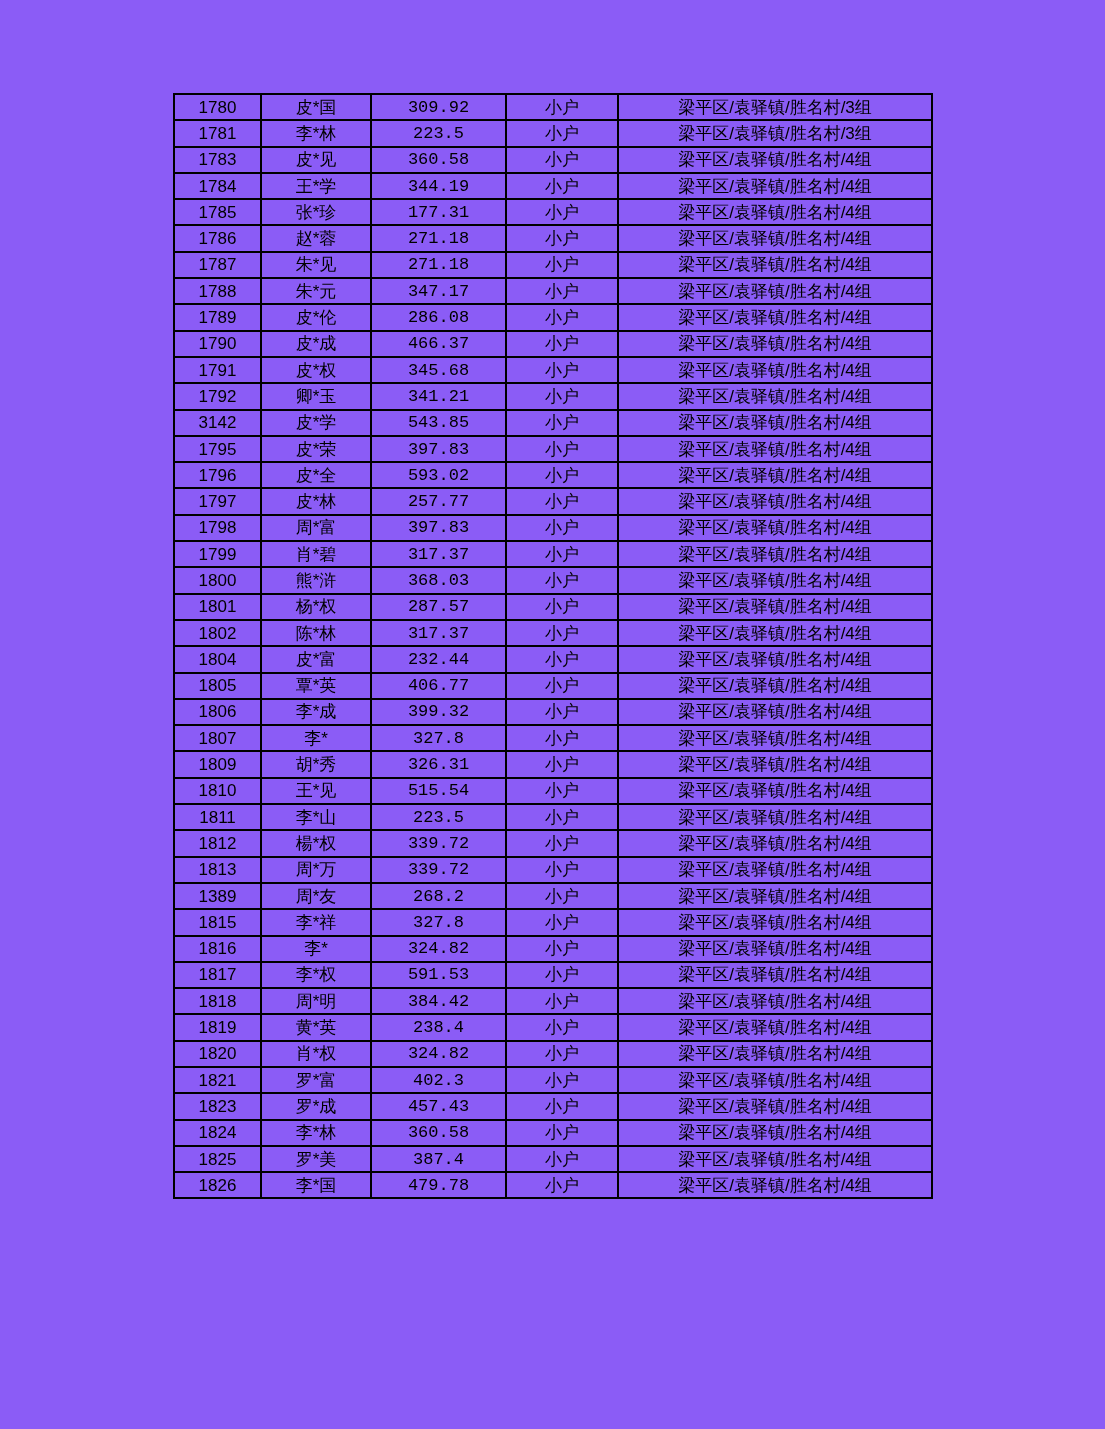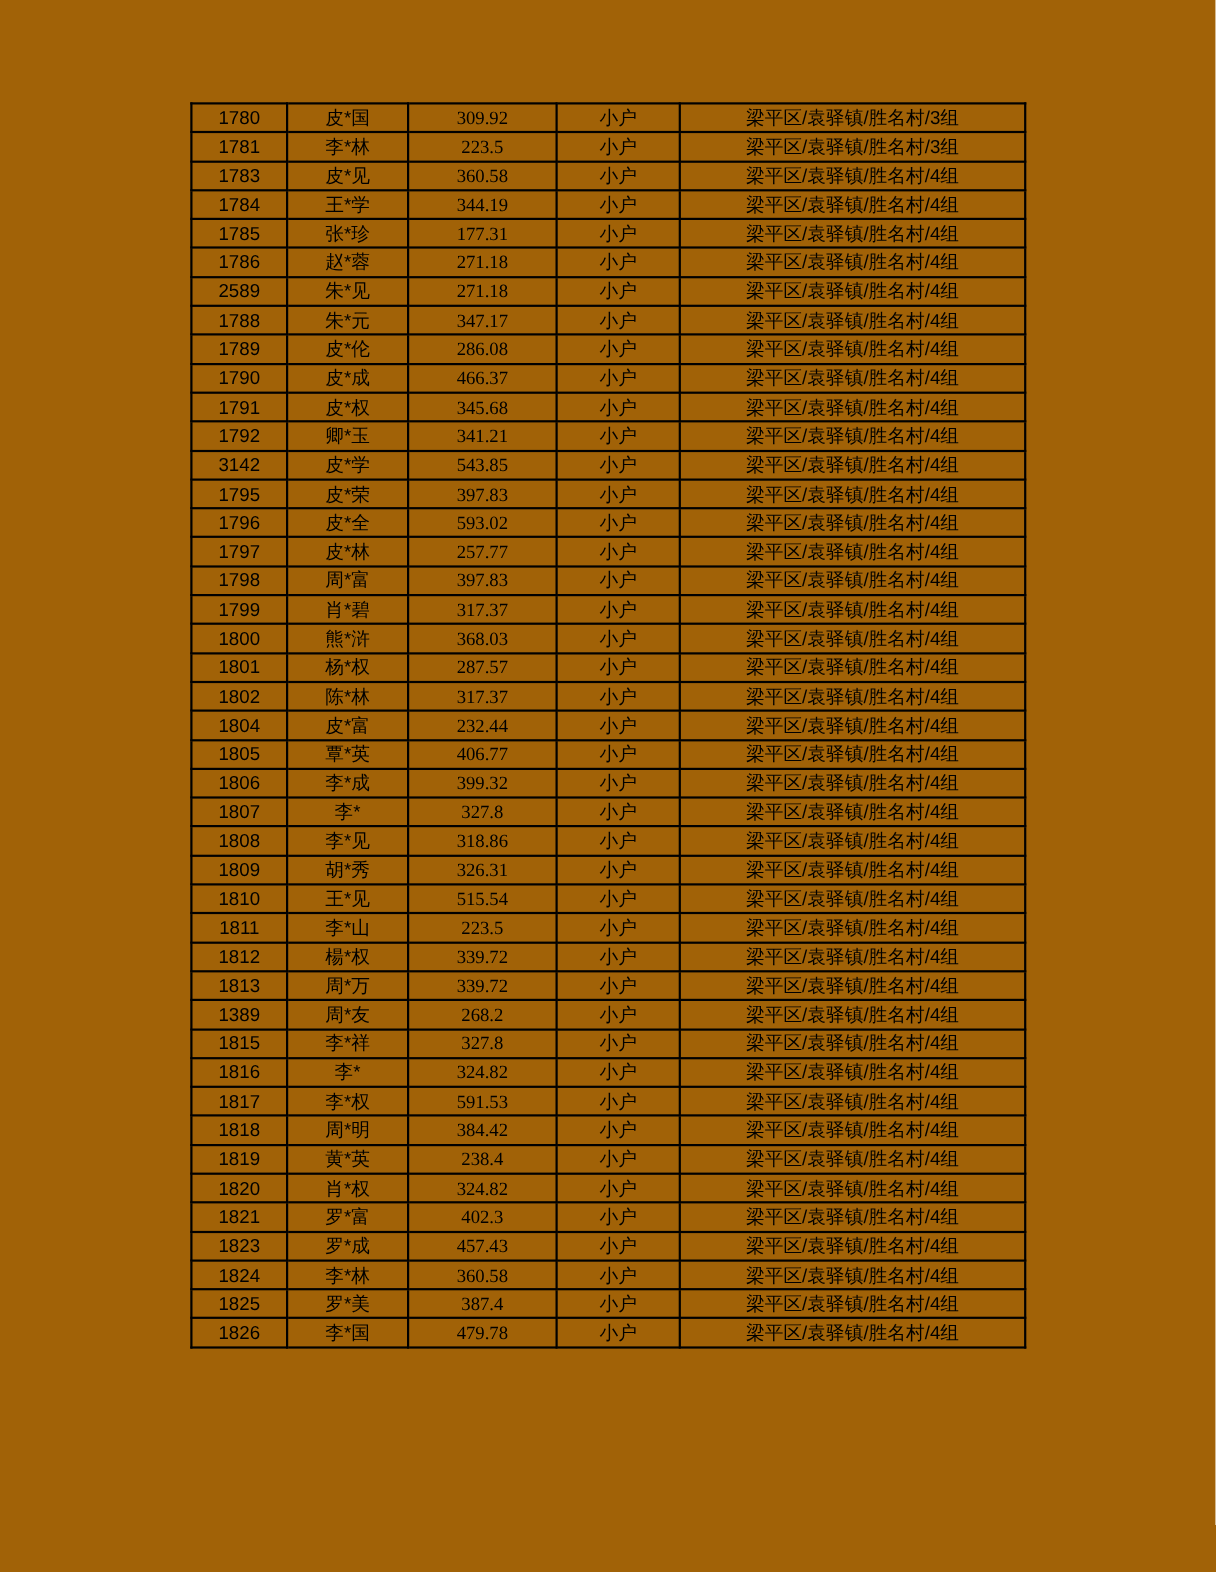--- a/index.html
+++ b/index.html
@@ -4,21 +4,21 @@
 <style>
   html, body {
     margin: 0;
     padding: 0;
     background: #ffffff;
   }
   .page {
     position: relative;
     width: 1105px;
     height: 1429px;
-    background: #a16207;
+    background: #8b5cf6;
     overflow: hidden;
     font-family: "Liberation Sans", sans-serif;
   }
   table.data-table {
     position: absolute;
     left: 173px;
     top: 93px;
     width: 758px;
     border-collapse: collapse;
     table-layout: fixed;
@@ -29,21 +29,21 @@
     padding: 0;
     text-align: center;
     vertical-align: middle;
     font-size: 17px;
     line-height: 1;
     color: #000000;
     white-space: nowrap;
     overflow: hidden;
   }
   td.col-id { font-family: "Liberation Sans", sans-serif; }
-  td.col-value { font-family: Liberation Serif, serif; }
+  td.col-value { font-family: Liberation Mono, monospace; }
   td.col-name, td.col-type, td.col-address {
     font-family: "Liberation Sans", "DejaVu Sans", sans-serif;
     font-size: 16.5px;
     color: #111111;
   }
 </style>
 </head>
 <body>
 
 <div class="page">
@@ -92,21 +92,21 @@
           <td class="col-address">梁平区/袁驿镇/胜名村/4组</td>
         </tr>
         <tr>
           <td class="col-id">1786</td>
           <td class="col-name">赵*蓉</td>
           <td class="col-value">271.18</td>
           <td class="col-type">小户</td>
           <td class="col-address">梁平区/袁驿镇/胜名村/4组</td>
         </tr>
         <tr>
-          <td class="col-id">2589</td>
+          <td class="col-id">1787</td>
           <td class="col-name">朱*见</td>
           <td class="col-value">271.18</td>
           <td class="col-type">小户</td>
           <td class="col-address">梁平区/袁驿镇/胜名村/4组</td>
         </tr>
         <tr>
           <td class="col-id">1788</td>
           <td class="col-name">朱*元</td>
           <td class="col-value">347.17</td>
           <td class="col-type">小户</td>
@@ -221,27 +221,20 @@
           <td class="col-id">1806</td>
           <td class="col-name">李*成</td>
           <td class="col-value">399.32</td>
           <td class="col-type">小户</td>
           <td class="col-address">梁平区/袁驿镇/胜名村/4组</td>
         </tr>
         <tr>
           <td class="col-id">1807</td>
           <td class="col-name">李*</td>
           <td class="col-value">327.8</td>
-          <td class="col-type">小户</td>
-          <td class="col-address">梁平区/袁驿镇/胜名村/4组</td>
-        </tr>
-        <tr>
-          <td class="col-id">1808</td>
-          <td class="col-name">李*见</td>
-          <td class="col-value">318.86</td>
           <td class="col-type">小户</td>
           <td class="col-address">梁平区/袁驿镇/胜名村/4组</td>
         </tr>
         <tr>
           <td class="col-id">1809</td>
           <td class="col-name">胡*秀</td>
           <td class="col-value">326.31</td>
           <td class="col-type">小户</td>
           <td class="col-address">梁平区/袁驿镇/胜名村/4组</td>
         </tr>

